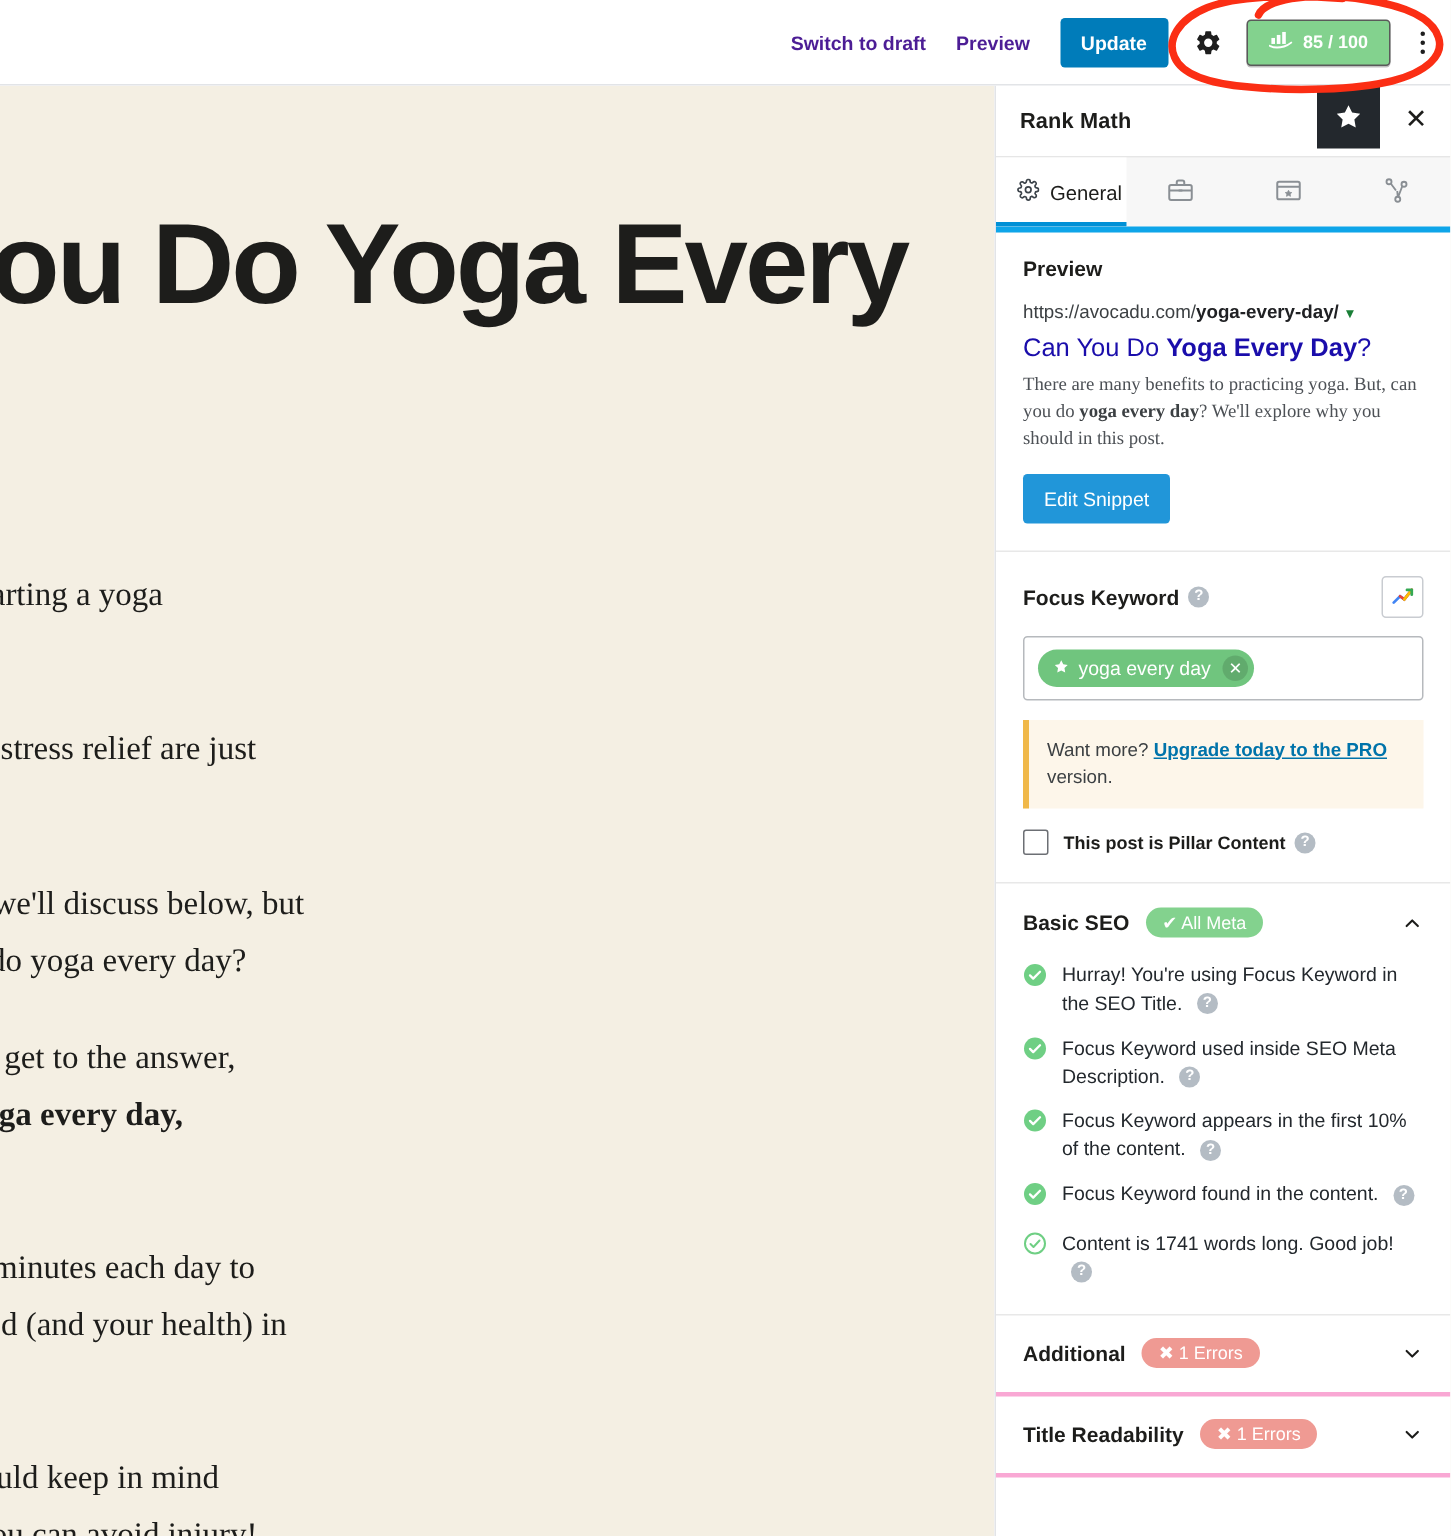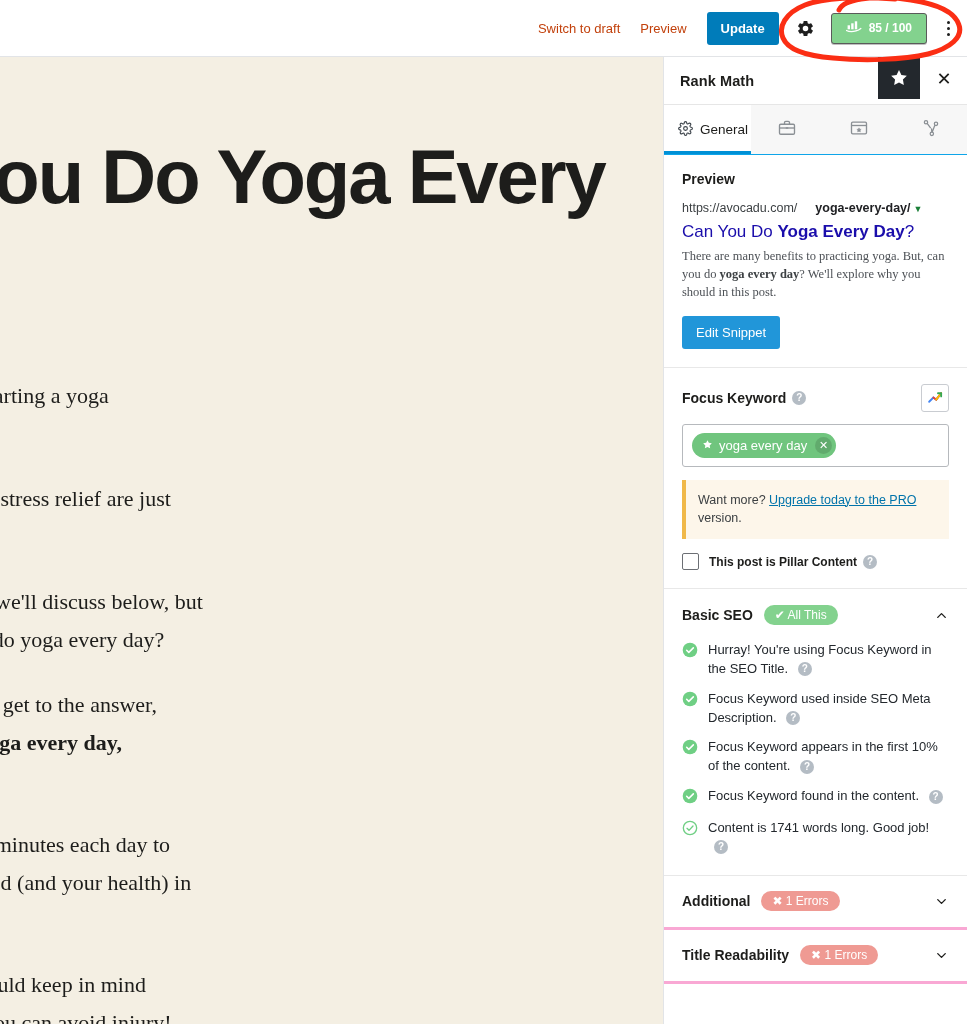--- a/index.html
+++ b/index.html
@@ -14,21 +14,21 @@
   
   .toolbar {
     position: absolute; top: 0; left: 0; width: 967px; height: 57px;
     background: #ffffff;
     display: flex; align-items: center; justify-content: flex-end;
     padding-right: 8px;
     border-bottom: 1px solid #e2e4e7;
     z-index: 5;
   }
   .tb-link {
-    color: #c2410c; font-size: 13px; font-weight: 400;
+    color: #4c1d95; font-size: 13px; font-weight: 700;
     padding: 6px 10px; cursor: pointer; white-space: nowrap;
   }
   .tb-update {
     background: #007cba; color: #fff; font-size: 13px; font-weight: 600;
     border: none; border-radius: 3px; padding: 9px 14px; margin-left: 10px;
     cursor: pointer;
   }
   .tb-gear {
     margin-left: 14px; width: 26px; height: 26px;
     display: flex; align-items: center; justify-content: center; cursor: pointer;
@@ -86,38 +86,38 @@
     cursor: pointer;
   }
   .rm-close {
     position: absolute; right: 10px; top: 9px; width: 26px; height: 26px;
     display: flex; align-items: center; justify-content: center;
     font-size: 18px; color: #1d1d1b; cursor: pointer; font-weight: 400;
   }
 
   .rm-tabs {
     height: 50px; display: flex; align-items: stretch;
-    background: #f7f7f7; border-bottom: 1px solid #0ea5e9;
+    background: #f7f7f7; border-bottom: 4px solid #0ea5e9;
   }
   .rm-tab {
     flex: 1; display: flex; align-items: center; justify-content: center;
     gap: 7px; cursor: pointer; position: relative; color: #4a4a4a; font-size: 13.5px;
   }
   .rm-tab.first { flex: 0 0 87px; justify-content: flex-start; padding-left: 14px; }
   .rm-tab.active { color: #1d1d1b; background: #ffffff; }
   .rm-tab.active::after {
     content: ""; position: absolute; left: 0; right: 0; bottom: 0;
     height: 3px; background: #0090d6;
   }
 
   .rm-section { padding: 16px 18px 18px 18px; border-bottom: 1px solid #e8e8e8; }
   .sec-title { font-size: 14px; font-weight: 700; color: #1d1d1b; margin-bottom: 13px; }
 
   .snip-url { font-size: 12.5px; color: #3c4043; line-height: 1.35; }
-  .snip-url b { font-weight: 700; color: #202124; padding-left: 18px; }
+  .snip-url b { font-weight: 700; color: #202124; }
   .snip-caret { color: #1a7f37; font-size: 9px; margin-left: 3px; }
   .snip-title {
     font-size: 17px; color: #1a0dab; margin-top: 4px; line-height: 1.25;
     font-weight: 400; cursor: pointer;
   }
   .snip-title b { font-weight: 700; }
   .snip-desc { font-size: 12.5px; color: #4d5156; line-height: 1.45; margin-top: 5px; font-family: Liberation Serif, serif; }
   .snip-desc b { font-weight: 700; color: #3c4043; }
   .btn-edit {
     margin-top: 14px; background: #2196d9; color: #fff; border: none;
@@ -150,21 +150,21 @@
   }
   .kw-x {
     width: 17px; height: 17px; border-radius: 50%; background: rgba(0,0,0,.13);
     display: inline-flex; align-items: center; justify-content: center;
     font-size: 11px; cursor: pointer; margin-left: 2px;
   }
   .notice {
     margin-top: 13px; background: #fdf6ea; border-left: 4px solid #f0b849;
     padding: 11px 12px; font-size: 12.5px; color: #3c4043; line-height: 1.5;
   }
-  .notice a { color: #0073aa; font-weight: 400; text-decoration: underline; }
+  .notice a { color: #0073aa; font-weight: 700; text-decoration: underline; }
   .pillar { margin-top: 14px; display: flex; align-items: center; }
   .cb {
     width: 17px; height: 17px; border: 1px solid #6c6f74; border-radius: 2px;
     background: #fff; cursor: pointer; flex: 0 0 auto;
   }
   .pillar-label { font-size: 12px; font-weight: 700; color: #1d1d1b; margin-left: 10px; }
 
   .seo-head { display: flex; align-items: center; }
   .badge {
     border-radius: 11px; color: #fff; font-size: 12px; padding: 3px 11px;
@@ -337,21 +337,21 @@
       <div class="pillar">
         <span class="cb"></span>
         <span class="pillar-label">This post is Pillar Content</span>
         <span class="help">?</span>
       </div>
     </div>
 
     <div class="rm-section">
       <div class="seo-head">
         <span class="sec-title" style="margin-bottom:0">Basic SEO</span>
-        <span class="badge good">✔ All This</span>
+        <span class="badge good">✔ All Meta</span>
         <span class="chev">
           <svg width="15" height="15" viewBox="0 0 24 24" fill="none" stroke="#1d1d1b" stroke-width="2.2" stroke-linecap="round" stroke-linejoin="round" aria-hidden="true">
               <path d="M6 15l6-6 6 6"></path>
             </svg>
         </span>
       </div>
       <div class="check-list" id="check-list">
           <div class="check-item">
             <span class="ci"><svg width="16" height="16" viewBox="0 0 24 24">
                 <circle cx="12" cy="12" r="11" fill="#6fcf84"></circle>

